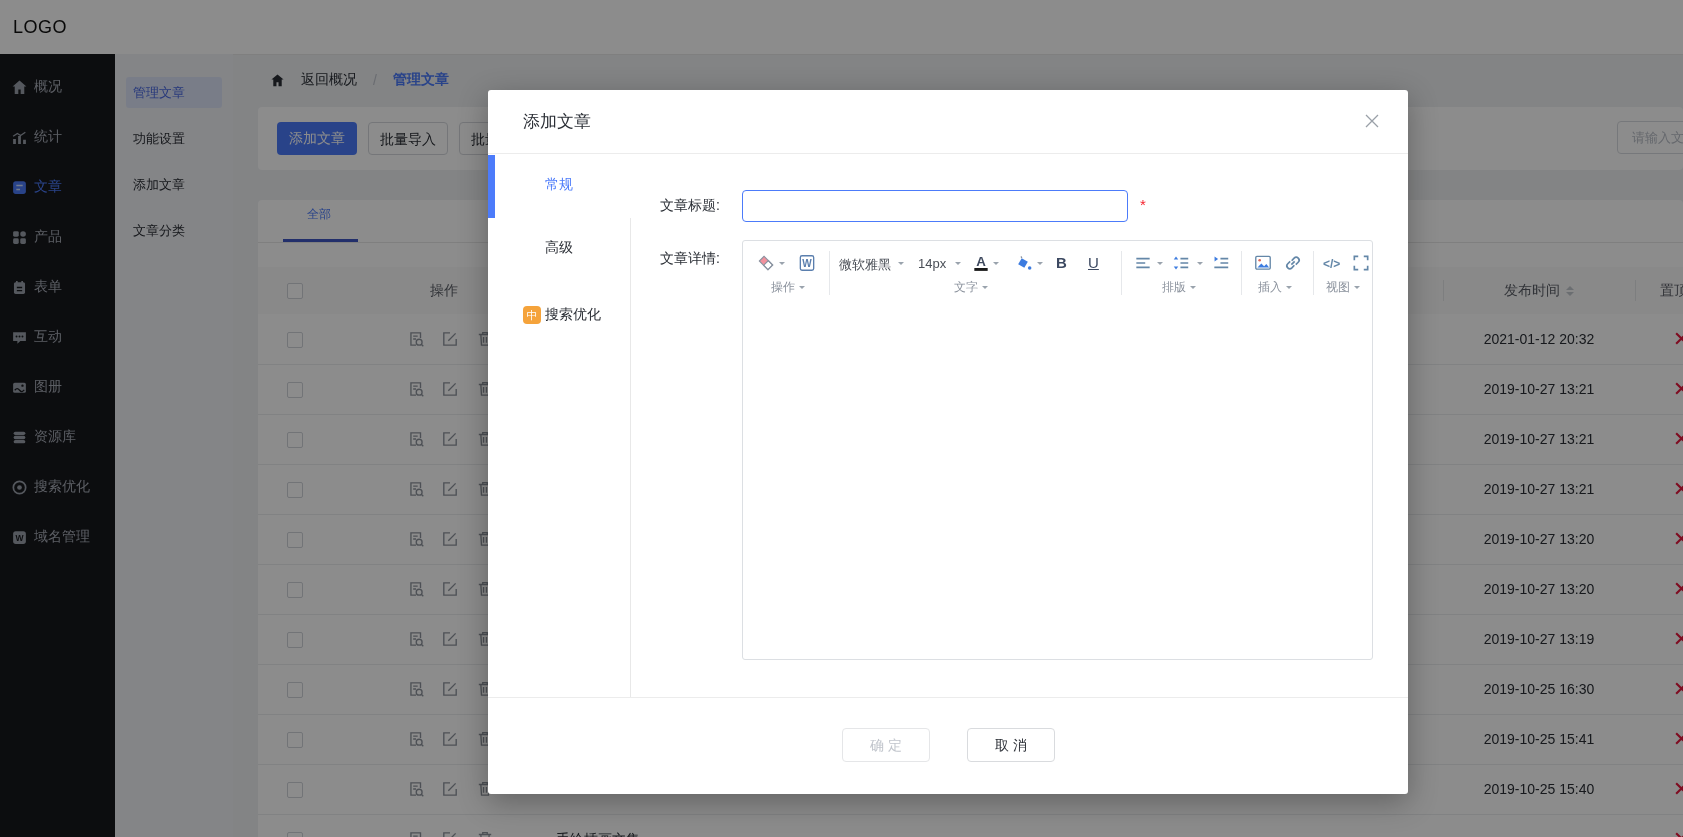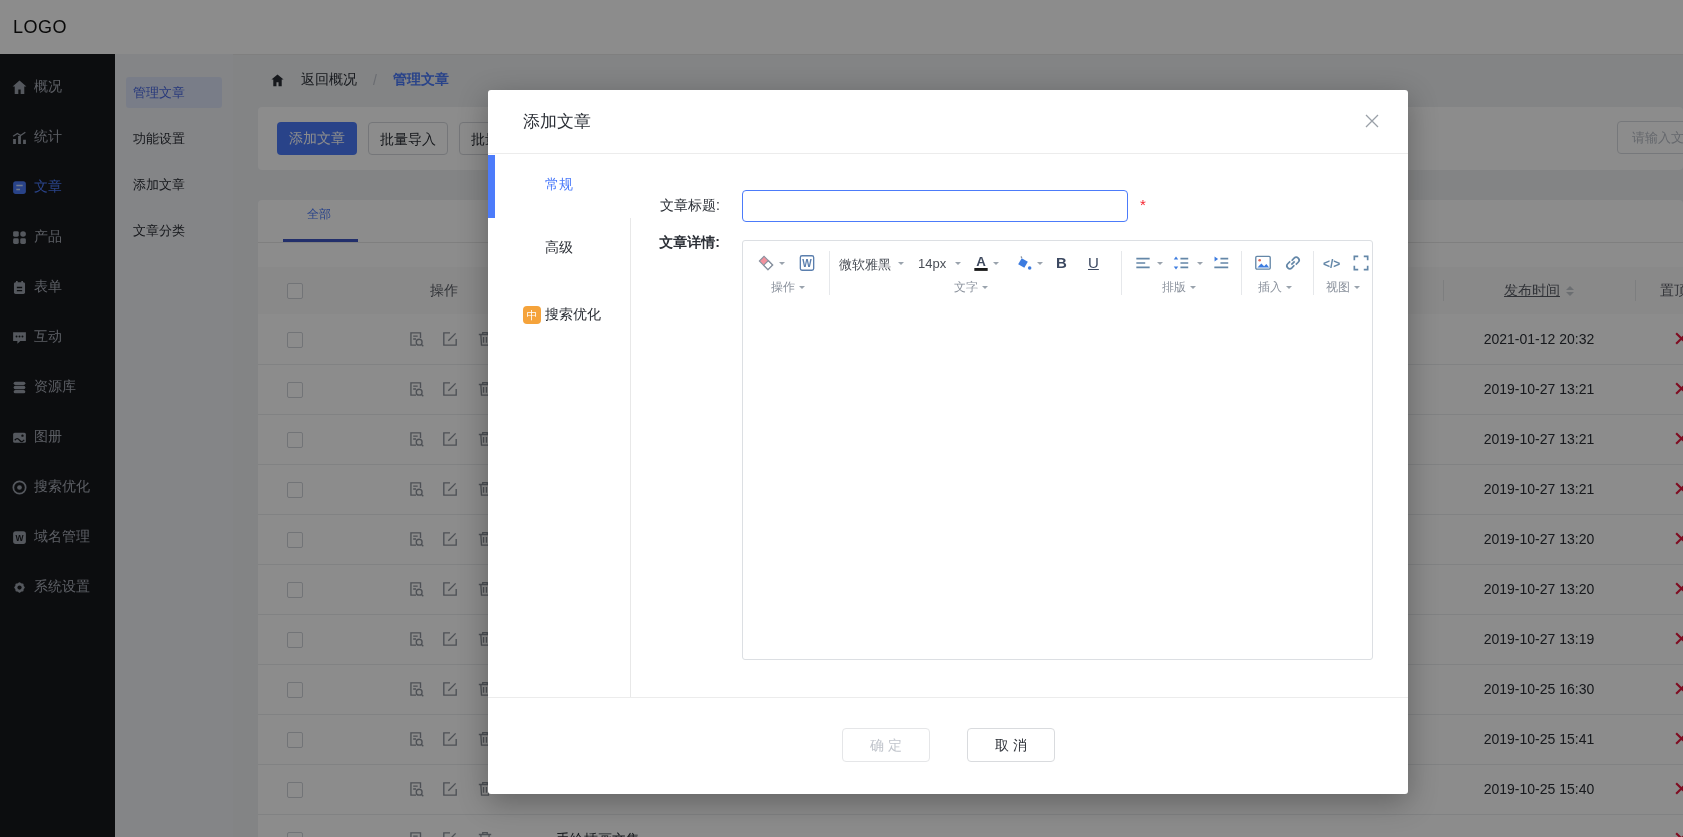--- a/index.html
+++ b/index.html
@@ -29,21 +29,21 @@
   .btn-primary{left:19px;background:#4C7BFA;color:#fff;}
   .btn-plain{background:#fff;border:1px solid #d5d8dd;color:#2b2f36;}
   .search-input{position:absolute;left:1359px;top:14px;width:220px;height:33px;border:1px solid #d8dbe0;border-radius:4px;padding:0 0 0 14px;font-size:13px;color:#333;box-sizing:border-box;outline:none;background:#fff;}
   .search-input::placeholder{color:#b9bec7;}
   .card-table{position:absolute;left:258px;top:200px;width:1425px;height:637px;background:#fff;border-radius:4px 4px 0 0;z-index:2;overflow:hidden;}
   .tab-all{position:absolute;left:49px;top:6px;font-size:12px;color:#4C7BFA;cursor:pointer;}
   .tab-underline{position:absolute;left:25px;top:39px;width:75px;height:3px;background:#3f56c4;}
   .tabs-divider{position:absolute;left:0;right:0;top:42px;height:1px;background:#e8e8e8;}
   .thead{position:absolute;left:0;top:67px;width:1425px;height:47px;background:#fafafa;font-size:14px;color:#5a5e66;}
   .th-ops{position:absolute;left:156px;top:15px;width:60px;text-align:center;}
-  .th-date{position:absolute;left:1185px;top:15px;width:192px;text-align:center;display:flex;align-items:center;justify-content:center;gap:6px;text-decoration:underline;}
+  .th-date{position:absolute;left:1185px;top:15px;width:192px;text-align:center;display:flex;align-items:center;justify-content:center;gap:6px;}
   .th-pin{position:absolute;left:1402px;top:15px;width:60px;}
   .col-line{position:absolute;top:13px;width:1px;height:21px;background:#e3e5e8;}
   .sorter{display:inline-flex;flex-direction:column;gap:2px;}
   .sorter i{width:0;height:0;border:4px solid transparent;display:block;}
   .sorter .up{border-bottom-color:#c4c8ce;border-top-width:0;}
   .sorter .down{border-top-color:#c4c8ce;border-bottom-width:0;}
   .checkbox{position:absolute;left:29px;top:16px;width:14px;height:14px;border:1px solid #cfd3d9;border-radius:2px;background:#fff;cursor:pointer;}
   .trow{position:absolute;left:0;width:1425px;height:50px;border-bottom:1px solid #ecedef;font-size:14px;color:#2b2f36;}
   .trow .checkbox{top:18px;}
   .op-ico{position:absolute;top:16px;width:18px;height:18px;color:#8d939c;cursor:pointer;}
@@ -146,67 +146,55 @@
             <path d="M2 3h12v8.2H8.8L6 13.8v-2.6H2z" fill="currentColor"></path>
             <circle cx="5.2" cy="7" r=".9" fill="#17181d"></circle>
             <circle cx="8" cy="7" r=".9" fill="#17181d"></circle>
             <circle cx="10.8" cy="7" r=".9" fill="#17181d"></circle>
           </svg>
         </span>
       <span class="s-label">互动</span>
     </div>
       <div class="side-item">
       <span class="s-ico">
+          <svg viewBox="0 0 16 16">
+            <rect x="2" y="3.5" width="12" height="9.5" rx="1.5" fill="currentColor"></rect>
+            <circle cx="10.8" cy="6.3" r="1.1" fill="#17181d"></circle>
+            <path d="M3.5 10.6c1.8-2 2.8-2 4.6 0s2.8 1.4 4.4-.4" stroke="#17181d" stroke-width="1.2" fill="none"></path>
+          </svg>
+        </span>
+      <span class="s-label">图册</span>
+    </div>
+      <div class="side-item">
+      <span class="s-ico">
           <svg viewBox="0 0 16 16" fill="currentColor">
             <rect x="2.5" y="2.5" width="11" height="3.2" rx="1.6"></rect>
             <rect x="2.5" y="6.4" width="11" height="3.2" rx="1.6"></rect>
             <rect x="2.5" y="10.3" width="11" height="3.2" rx="1.6"></rect>
           </svg>
         </span>
       <span class="s-label">资源库</span>
     </div>
       <div class="side-item">
       <span class="s-ico">
-          <svg viewBox="0 0 16 16">
-            <rect x="2" y="3.5" width="12" height="9.5" rx="1.5" fill="currentColor"></rect>
-            <circle cx="10.8" cy="6.3" r="1.1" fill="#17181d"></circle>
-            <path d="M3.5 10.6c1.8-2 2.8-2 4.6 0s2.8 1.4 4.4-.4" stroke="#17181d" stroke-width="1.2" fill="none"></path>
-          </svg>
-        </span>
-      <span class="s-label">图册</span>
-    </div>
-      <div class="side-item">
-      <span class="s-ico">
           <svg viewBox="0 0 16 16" fill="none" stroke="currentColor">
             <circle cx="8" cy="8" r="5.8" stroke-width="1.6"></circle>
             <circle cx="8" cy="8" r="2.2" fill="currentColor" stroke="none"></circle>
           </svg>
         </span>
       <span class="s-label">搜索优化</span>
     </div>
       <div class="side-item">
       <span class="s-ico">
           <svg viewBox="0 0 16 16">
             <rect x="2" y="2" width="12" height="12" rx="2.5" fill="currentColor"></rect>
             <text x="8" y="11.3" text-anchor="middle" font-size="8" font-weight="bold" fill="#17181d">W</text>
           </svg>
         </span>
       <span class="s-label">域名管理</span>
-    </div>
-      <div class="side-item">
-      <span class="s-ico">
-          <svg viewBox="0 0 16 16">
-            <g fill="currentColor">
-              <rect x="4.2" y="4.2" width="7.6" height="7.6" rx="1"></rect>
-              <rect x="4.2" y="4.2" width="7.6" height="7.6" rx="1" transform="rotate(45 8 8)"></rect>
-            </g>
-            <circle cx="8" cy="8" r="2" fill="#17181d"></circle>
-          </svg>
-        </span>
-      <span class="s-label">系统设置</span>
     </div>
     </div>
 
   <div class="submenu" id="submenu">
       <div class="sub-item active" style="top: 23px;">管理文章</div>
       <div class="sub-item" style="top: 69px;">功能设置</div>
       <div class="sub-item" style="top: 115px;">添加文章</div>
       <div class="sub-item" style="top: 161px;">文章分类</div>
     </div>
 
@@ -595,21 +583,21 @@
         <div class="m-tab" style="top: 195px;">
         <span class="m-tab-badge" style="display: inline-flex;">中</span>
         <span class="m-tab-label">搜索优化</span>
       </div>
       </div>
 
     <div class="f-label" style="top:107px;">文章标题:</div>
     <input class="title-input" style="">
     <div class="req-mark">*</div>
 
-    <div class="f-label" style="top:144px;font-weight:bold;">文章详情:</div>
+    <div class="f-label" style="top:160px;">文章详情:</div>
 
     <div class="editor">
       <div class="ed-toolbar">
 
         <span class="ed-ico" style="left:13px;">
           <svg viewBox="0 0 18 18">
               <g transform="rotate(45 9 9)">
                 <rect x="3.5" y="6" width="5.5" height="6" fill="#f2919d"></rect>
                 <rect x="9" y="6" width="5.5" height="6" fill="#fff" stroke="#8a93a0"></rect>
                 <rect x="3.5" y="6" width="11" height="6" fill="none" stroke="#8a93a0"></rect>

